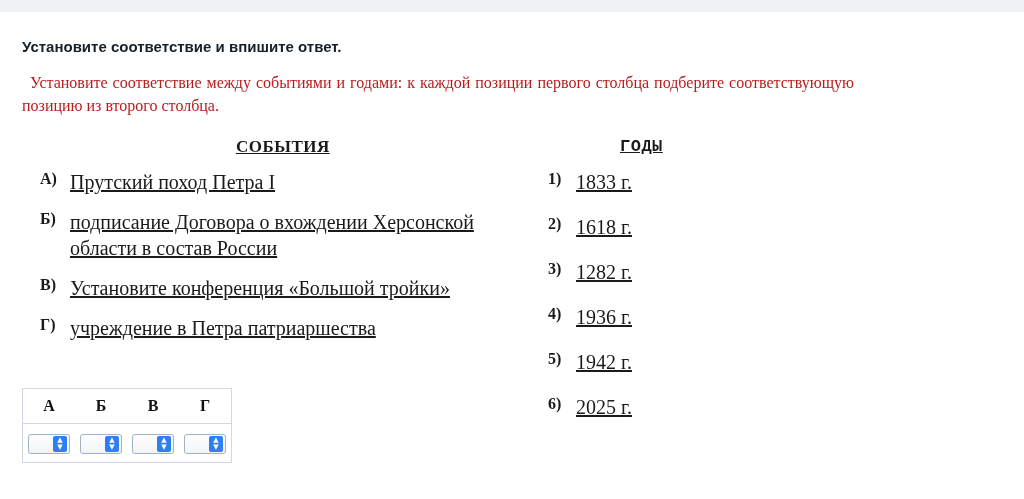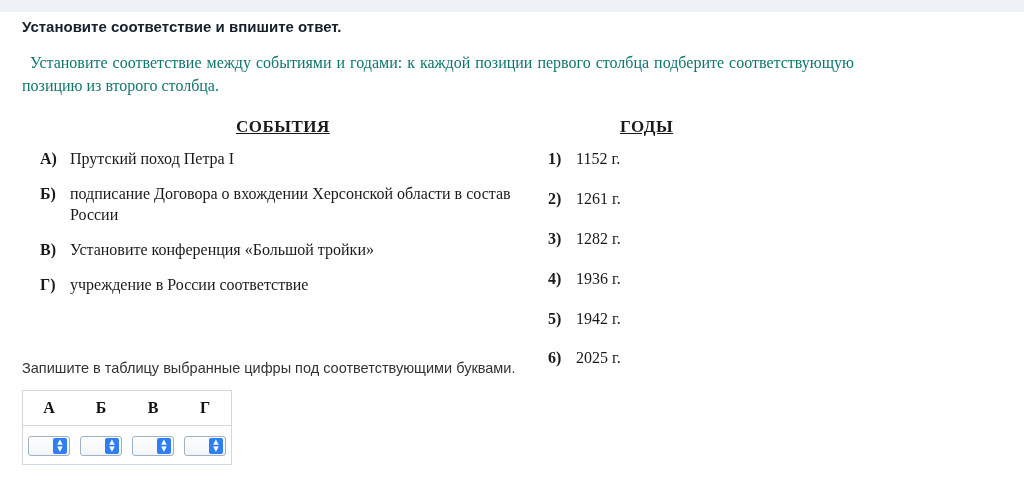--- a/index.html
+++ b/index.html
@@ -18,55 +18,55 @@
   .top-strip {
     position: absolute;
     top: 0;
     left: 0;
     width: 1024px;
     height: 12px;
     background: #eef2f6;
   }
   .page {
     position: absolute;
-    top: 4px;
+    top: 24px;
     left: 0;
     width: 876px;
     padding: 0;
   }
   .task-title {
     font-family: "Liberation Sans", sans-serif;
     font-weight: bold;
     font-size: 15px;
     color: #15202b;
     margin: 14px 0 0 22px;
   }
   .instruction {
     font-size: 16px;
     line-height: 1.45;
     text-align: justify;
     margin: 16px 22px 0 22px;
     text-indent: 8px;
-    color: #0f766e;
+    color: #b91c1c;
   }
   .columns-head {
     position: relative;
     margin-top: 20px;
     height: 24px;
   }
   .col-head {
     position: absolute;
     font-family: "Liberation Serif", serif;
     font-weight: bold;
     font-size: 17px;
     text-decoration: underline;
     letter-spacing: 0.5px;
   }
   .col-head.left  { left: 236px; }
-  .col-head.right { left: 620px; }
+  .col-head.right { left: 620px; font-family: Liberation Mono, monospace; }
 
   .lists {
     position: relative;
     margin-top: 8px;
     height: 205px;
   }
   .list-left {
     position: absolute;
     left: 40px;
     top: 0;
@@ -84,23 +84,24 @@
     margin-bottom: 14px;
   }
   .item .marker {
     font-weight: bold;
     font-size: 16px;
     width: 30px;
     flex: 0 0 30px;
     line-height: 1.3;
   }
   .item .text {
-    font-size: 16px;
+    font-size: 20px;
     line-height: 1.3;
     flex: 1 1 auto;
+    text-decoration: underline;
   }
   .list-right .item { margin-bottom: 19px; }
   .list-right .marker { width: 28px; flex: 0 0 28px; }
 
   .note {
     font-family: "Liberation Sans", sans-serif;
     font-size: 14.5px;
     color: #333;
     margin: 6px 0 0 22px;
   }
@@ -180,32 +181,32 @@
       <div class="item">
         <span class="marker">Б)</span>
         <span class="text">подписание Договора о вхождении Херсонской области в состав России</span>
       </div>
       <div class="item">
         <span class="marker">В)</span>
         <span class="text">Установите конференция «Большой тройки»</span>
       </div>
       <div class="item">
         <span class="marker">Г)</span>
-        <span class="text">учреждение в России соответствие</span>
+        <span class="text">учреждение в Петра патриаршества</span>
       </div>
     </div>
 
     <div class="list-right">
       <div class="item">
         <span class="marker">1)</span>
-        <span class="text">1152 г.</span>
+        <span class="text">1833 г.</span>
       </div>
       <div class="item">
         <span class="marker">2)</span>
-        <span class="text">1261 г.</span>
+        <span class="text">1618 г.</span>
       </div>
       <div class="item">
         <span class="marker">3)</span>
         <span class="text">1282 г.</span>
       </div>
       <div class="item">
         <span class="marker">4)</span>
         <span class="text">1936 г.</span>
       </div>
       <div class="item">
@@ -213,21 +214,20 @@
         <span class="text">1942 г.</span>
       </div>
       <div class="item">
         <span class="marker">6)</span>
         <span class="text">2025 г.</span>
       </div>
     </div>
 
   </div>
 
-  <div class="note">Запишите в таблицу выбранные цифры под соответствующими буквами.</div>
 
   <table class="answer-table">
     <tbody>
         <tr>
       <th>А</th>
       <th>Б</th>
       <th>В</th>
       <th>Г</th>
     </tr>
     <tr>

